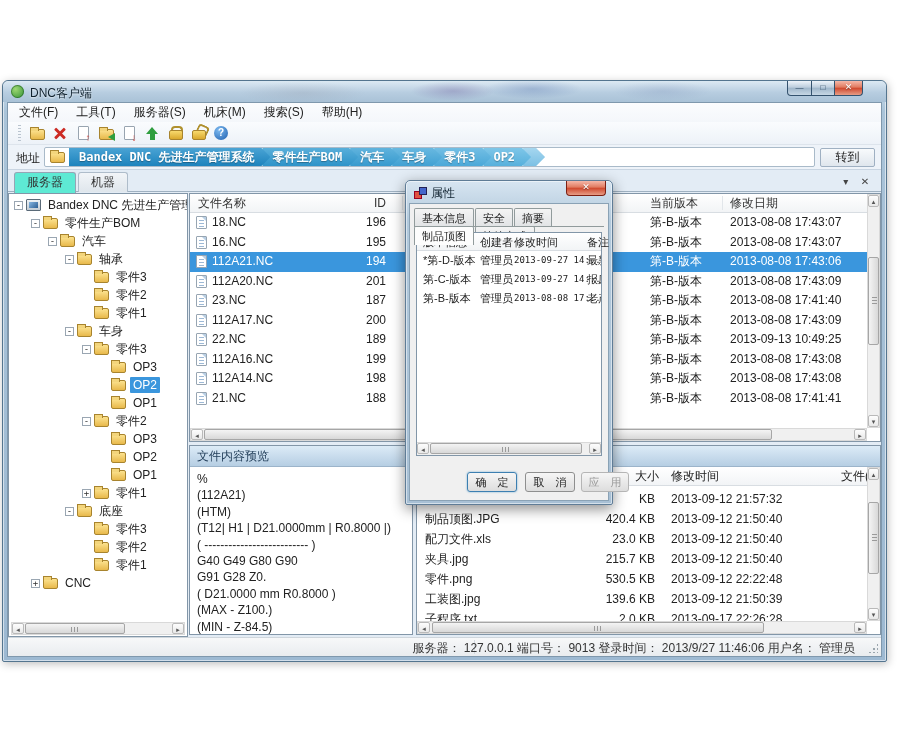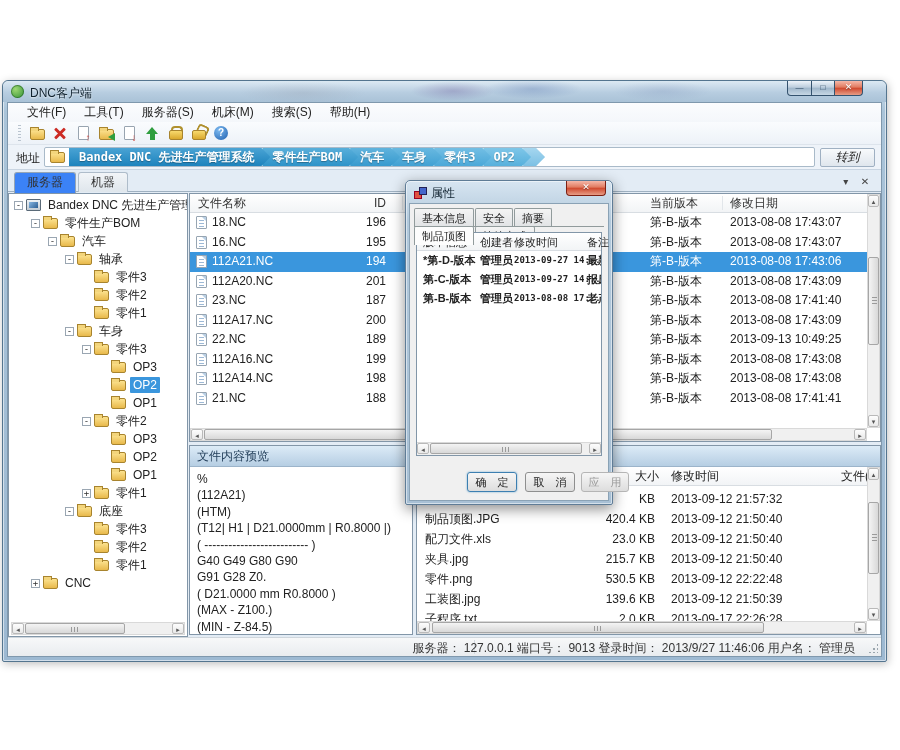--- a/index.html
+++ b/index.html
@@ -25,21 +25,21 @@
     font-size:8px; line-height:13px; color:#1c3852; cursor:default;
     background:linear-gradient(180deg,#eef4fa,#bccddd 45%,#9fb6ca 50%,#c6d7e5); }
   .wbtn.min { width:25px; border-radius:0 0 0 4px; }
   .wbtn.max { width:23px; border-left:none; }
   .wbtn.close { width:28px; border-left:none; border-radius:0 0 4px 0; color:#fff; font-size:9px;
     background:linear-gradient(180deg,#f5b7a8,#e07a5f 45%,#cf472c 50%,#e79d86); text-shadow:0 1px 1px rgba(0,0,0,.4); }
 
   #client { position:absolute; left:4px; right:4px; top:21px; bottom:4px; background:#f0f4f9; border:1px solid #7f98ad; overflow:hidden; }
 
   
-  #menubar { position:absolute; left:0; right:0; top:0; height:34px; background:linear-gradient(180deg,#fbfcfe,#eff3f8); border-bottom:1px solid #e3e9f0; padding-left:10px; }
+  #menubar { position:absolute; left:0; right:0; top:0; height:34px; background:linear-gradient(180deg,#fbfcfe,#eff3f8); border-bottom:1px solid #e3e9f0; padding-left:2px; }
   .mitem { display:inline-block; padding:0 9px; line-height:18px; color:#222; }
   #toolbar { position:absolute; left:0; right:0; top:19px; height:23px; background:linear-gradient(180deg,#fafcfe,#edf2f8); border-bottom:1px solid #dde4ec; padding-left:10px; display:flex; align-items:center; }
   #toolbar::before { content:""; width:3px; height:16px; margin-right:5px;
     background:repeating-linear-gradient(180deg,#b9c4cf 0 1px,transparent 1px 3px); }
   .tbtn { width:22px; height:20px; display:flex; align-items:center; justify-content:center; margin-right:1px; }
   .tbico { position:relative; display:inline-block; }
 
   
   .ico-new-folder,.ico-send-folder { width:15px; height:11px; background:linear-gradient(180deg,#fce28f,#e8b94b); border:1px solid #a8842e; border-radius:1px 2px 2px 2px; margin-top:3px; }
   .ico-new-folder::before,.ico-send-folder::before { content:""; position:absolute; top:-3px; left:-1px; width:7px; height:3px; background:#f3d57c; border:1px solid #a8842e; border-bottom:none; border-radius:1px 1px 0 0; }
@@ -68,28 +68,28 @@
   .crumb { position:relative; color:#fff; font-family:"DejaVu Sans Mono","Liberation Mono",monospace; font-weight:bold; font-size:12px; line-height:18px; padding:0 16px 0 10px; margin-left:-8px; white-space:nowrap;
     clip-path:polygon(0 0, calc(100% - 9px) 0, 100% 50%, calc(100% - 9px) 100%, 0 100%); text-shadow:0 1px 1px rgba(0,0,0,.3); }
   .crumb.c0 { margin-left:0; background:linear-gradient(180deg,#4aa3d4,#1d83bd); }
   .crumb.c1 { background:linear-gradient(180deg,#58aeda,#2e93c9); }
   .crumb.c2 { background:linear-gradient(180deg,#60b3dd,#379ace); }
   .crumb.c3 { background:linear-gradient(180deg,#68b8e0,#41a1d3); }
   .crumb.c4 { background:linear-gradient(180deg,#72bee4,#4ba8d8); }
   .crumb.c5 { background:linear-gradient(180deg,#7ec6e8,#57b0dc); }
   .crumb-tail { width:22px; margin-left:-8px; clip-path:polygon(0 0, calc(100% - 9px) 0, 100% 50%, calc(100% - 9px) 100%, 0 100%); background:linear-gradient(180deg,#a5d6ef,#7cc0e4); }
   #go-btn { position:absolute; right:6px; top:3px; width:55px; height:19px; text-align:center; line-height:17px;
-    background:linear-gradient(180deg,#f8fafc,#dfe6ed); border:1px solid #9fb0c2; border-radius:2px;font-style:italic; }
+    background:linear-gradient(180deg,#f8fafc,#dfe6ed); border:1px solid #9fb0c2; border-radius:2px; }
 
   
   #workspace { position:absolute; left:0; right:0; top:67px; bottom:19px; background:#e3ecf5; }
   #tabstrip { position:absolute; left:0; right:0; top:0; height:22px; border-bottom:1px solid #9fb1c1; padding-left:6px; }
   .vtab { display:inline-block; height:20px; margin-top:2px; padding:0 12px; line-height:19px; color:#333;
     border:1px solid #aebcca; border-bottom:none; border-radius:3px 3px 0 0; background:linear-gradient(180deg,#f2f5f8,#dfe6ec); margin-right:2px; }
-  .vtab.active { background:#3b82f6; border-color:#95a5b5; height:21px; position:relative; z-index:2; }
+  .vtab.active { background:#5eead4; border-color:#95a5b5; height:21px; position:relative; z-index:2; }
   #panel-controls { position:absolute; right:8px; top:4px; color:#444; }
   #panel-controls span { display:inline-block; width:16px; text-align:center; font-size:10px; }
 
   .panel { background:#fff; border:1px solid #8296a8; position:absolute; overflow:hidden; }
   #tree-panel { left:0; top:23px; width:180px; bottom:0; }
   #treebody { position:absolute; left:0; right:0; top:2px; bottom:13px; overflow:hidden; }
   .trow { height:18px; display:flex; align-items:center; white-space:nowrap; }
   .exp { flex:none; width:9px; height:9px; border:1px solid #9aa6b2; background:#fff; color:#333;
     font:9px/7px "DejaVu Sans Mono",monospace; text-align:center; margin-right:3px; }
   .expsp { flex:none; width:12px; }
@@ -185,21 +185,21 @@
   .dtab.active { background:#fdfdfd; position:relative; z-index:2; height:19px; }
   #dlg-list { position:absolute; left:6px; right:6px; top:28px; bottom:44px; background:#fff; border:1px solid #8296a8; }
   #dlg-lheader { position:absolute; left:0; right:0; top:0; height:18px; background:linear-gradient(180deg,#ffffff,#f2f4f6); border-bottom:1px solid #d8dde2; }
   .dcol0 { position:absolute; left:6px; line-height:18px; white-space:nowrap; }
   .dcol1 { position:absolute; left:63px; line-height:18px; white-space:nowrap; }
   .dcol2 { position:absolute; left:97px; line-height:18px; white-space:nowrap; }
   .dcol3 { position:absolute; left:170px; line-height:18px; white-space:nowrap; }
   #drows { position:absolute; left:0; right:0; top:18px; bottom:13px; overflow:hidden; }
   .drow { position:relative; height:19px; }
   .drow .dcol2 { font-family:"DejaVu Sans Mono",monospace; font-size:9px; line-height:19px; }
-  .drow span { line-height:19px;font-weight:bold; }
+  .drow span { line-height:19px; }
   #dlg-buttons { position:absolute; left:0; right:0; bottom:7px; height:21px; }
   .dbtn { position:absolute; width:50px; height:20px; text-align:center; line-height:18px; letter-spacing:4px; padding-left:4px;
     background:linear-gradient(180deg,#f6f6f6,#dddddd); border:1px solid #8e8f8f; border-radius:3px; color:#222; }
   #btn-ok { left:57px; border-color:#3c7fb1; box-shadow:0 0 2px #6aa6cc; }
   #btn-cancel { left:115px; }
   #btn-apply { left:171px; width:48px; color:#9a9a9a; border-color:#b5b5b5; }
 </style>
 </head>
 <body>
 

